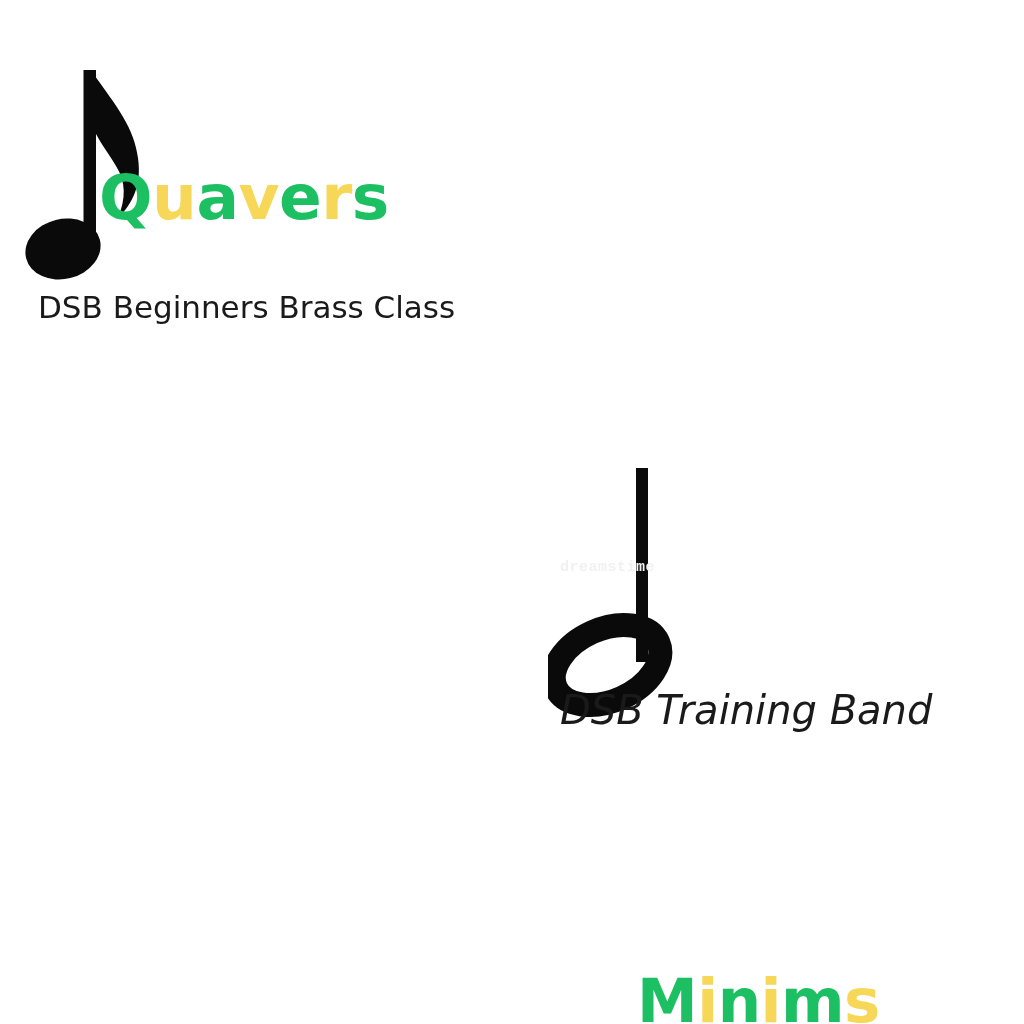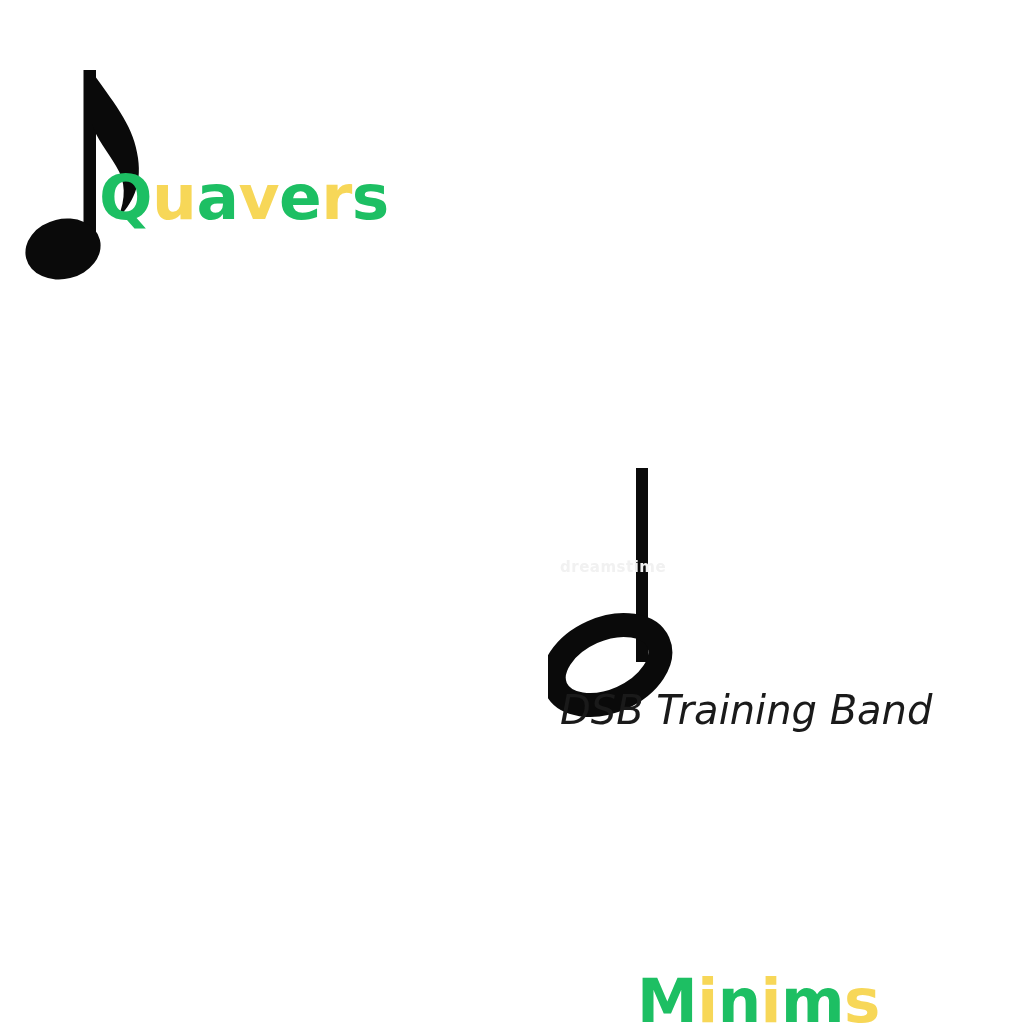--- a/index.html
+++ b/index.html
@@ -64,21 +64,21 @@
   #logo-quavers            { left: 0px;   top: 0px;   width: 520px; height: 350px; padding-left: 16px; }
   #quaver-note             { left: 22px;  top: 62px;  width: 120px; height: 226px; }
   #quavers-wordmark        { left: 99px;  top: 166px; font-size: 63px; }
   #quavers-tagline         { left: 38px;  top: 292px; font-size: 31px; }
 
   
   #logo-minims             { left: 520px; top: 440px; width: 504px; height: 330px; }
   #minim-note              { left: 28px;  top: 22px;  width: 130px; height: 268px; }
   #minims-wordmark         { left: 117px; top: 530px; font-size: 61px; }
   #minims-tagline          { left: 40px;  top: 250px; font-size: 40px; font-style: italic; }
-  #minims-watermark        { left: 40px;  top: 120px; font-size: 15px; }
+  #minims-watermark        { left: 40px;  top: 120px; font-size: 15px; font-family: Liberation Mono, monospace; }
 </style>
 </head>
 <body>
 
 <div id="canvas" style="background: rgb(255, 255, 255);">
 
   <div class="logo-block" id="logo-quavers">
 
     <svg class="note-icon" id="quaver-note" viewBox="0 0 120 226" width="120" height="226">
 
@@ -88,20 +88,21 @@
                C 96 46, 112 66, 116 96
                C 120 124, 110 142, 96 156
                C 104 136, 104 120, 94 104
                C 86 90, 74 76, 70 62 Z" fill="#0a0a0a"></path>
 
       <ellipse cx="41" cy="187" rx="38" ry="30" transform="rotate(-14 41 187)" fill="#0a0a0a"></ellipse>
     </svg>
 
     <div class="wordmark" id="quavers-wordmark"><span class="ch" style="color: rgb(29, 191, 99);">Q</span><span class="ch" style="color: rgb(247, 215, 88);">u</span><span class="ch" style="color: rgb(29, 191, 99);">a</span><span class="ch" style="color: rgb(247, 215, 88);">v</span><span class="ch" style="color: rgb(29, 191, 99);">e</span><span class="ch" style="color: rgb(247, 215, 88);">r</span><span class="ch" style="color: rgb(29, 191, 99);">s</span></div>
 
+    <div class="tagline" id="quavers-tagline">DSB Beginners Brass Class</div>
   </div>
 
   <div class="logo-block" id="logo-minims">
 
     <svg class="note-icon" id="minim-note" viewBox="0 0 130 268" width="130" height="268">
 
       <path d="M88 6 L100 6 L100 200 L88 200 Z" fill="#0a0a0a"></path>
 
       <ellipse cx="59" cy="203" rx="56" ry="36" transform="rotate(-24 59 203)" fill="none" stroke="#0a0a0a" stroke-width="24"></ellipse>
     </svg>

